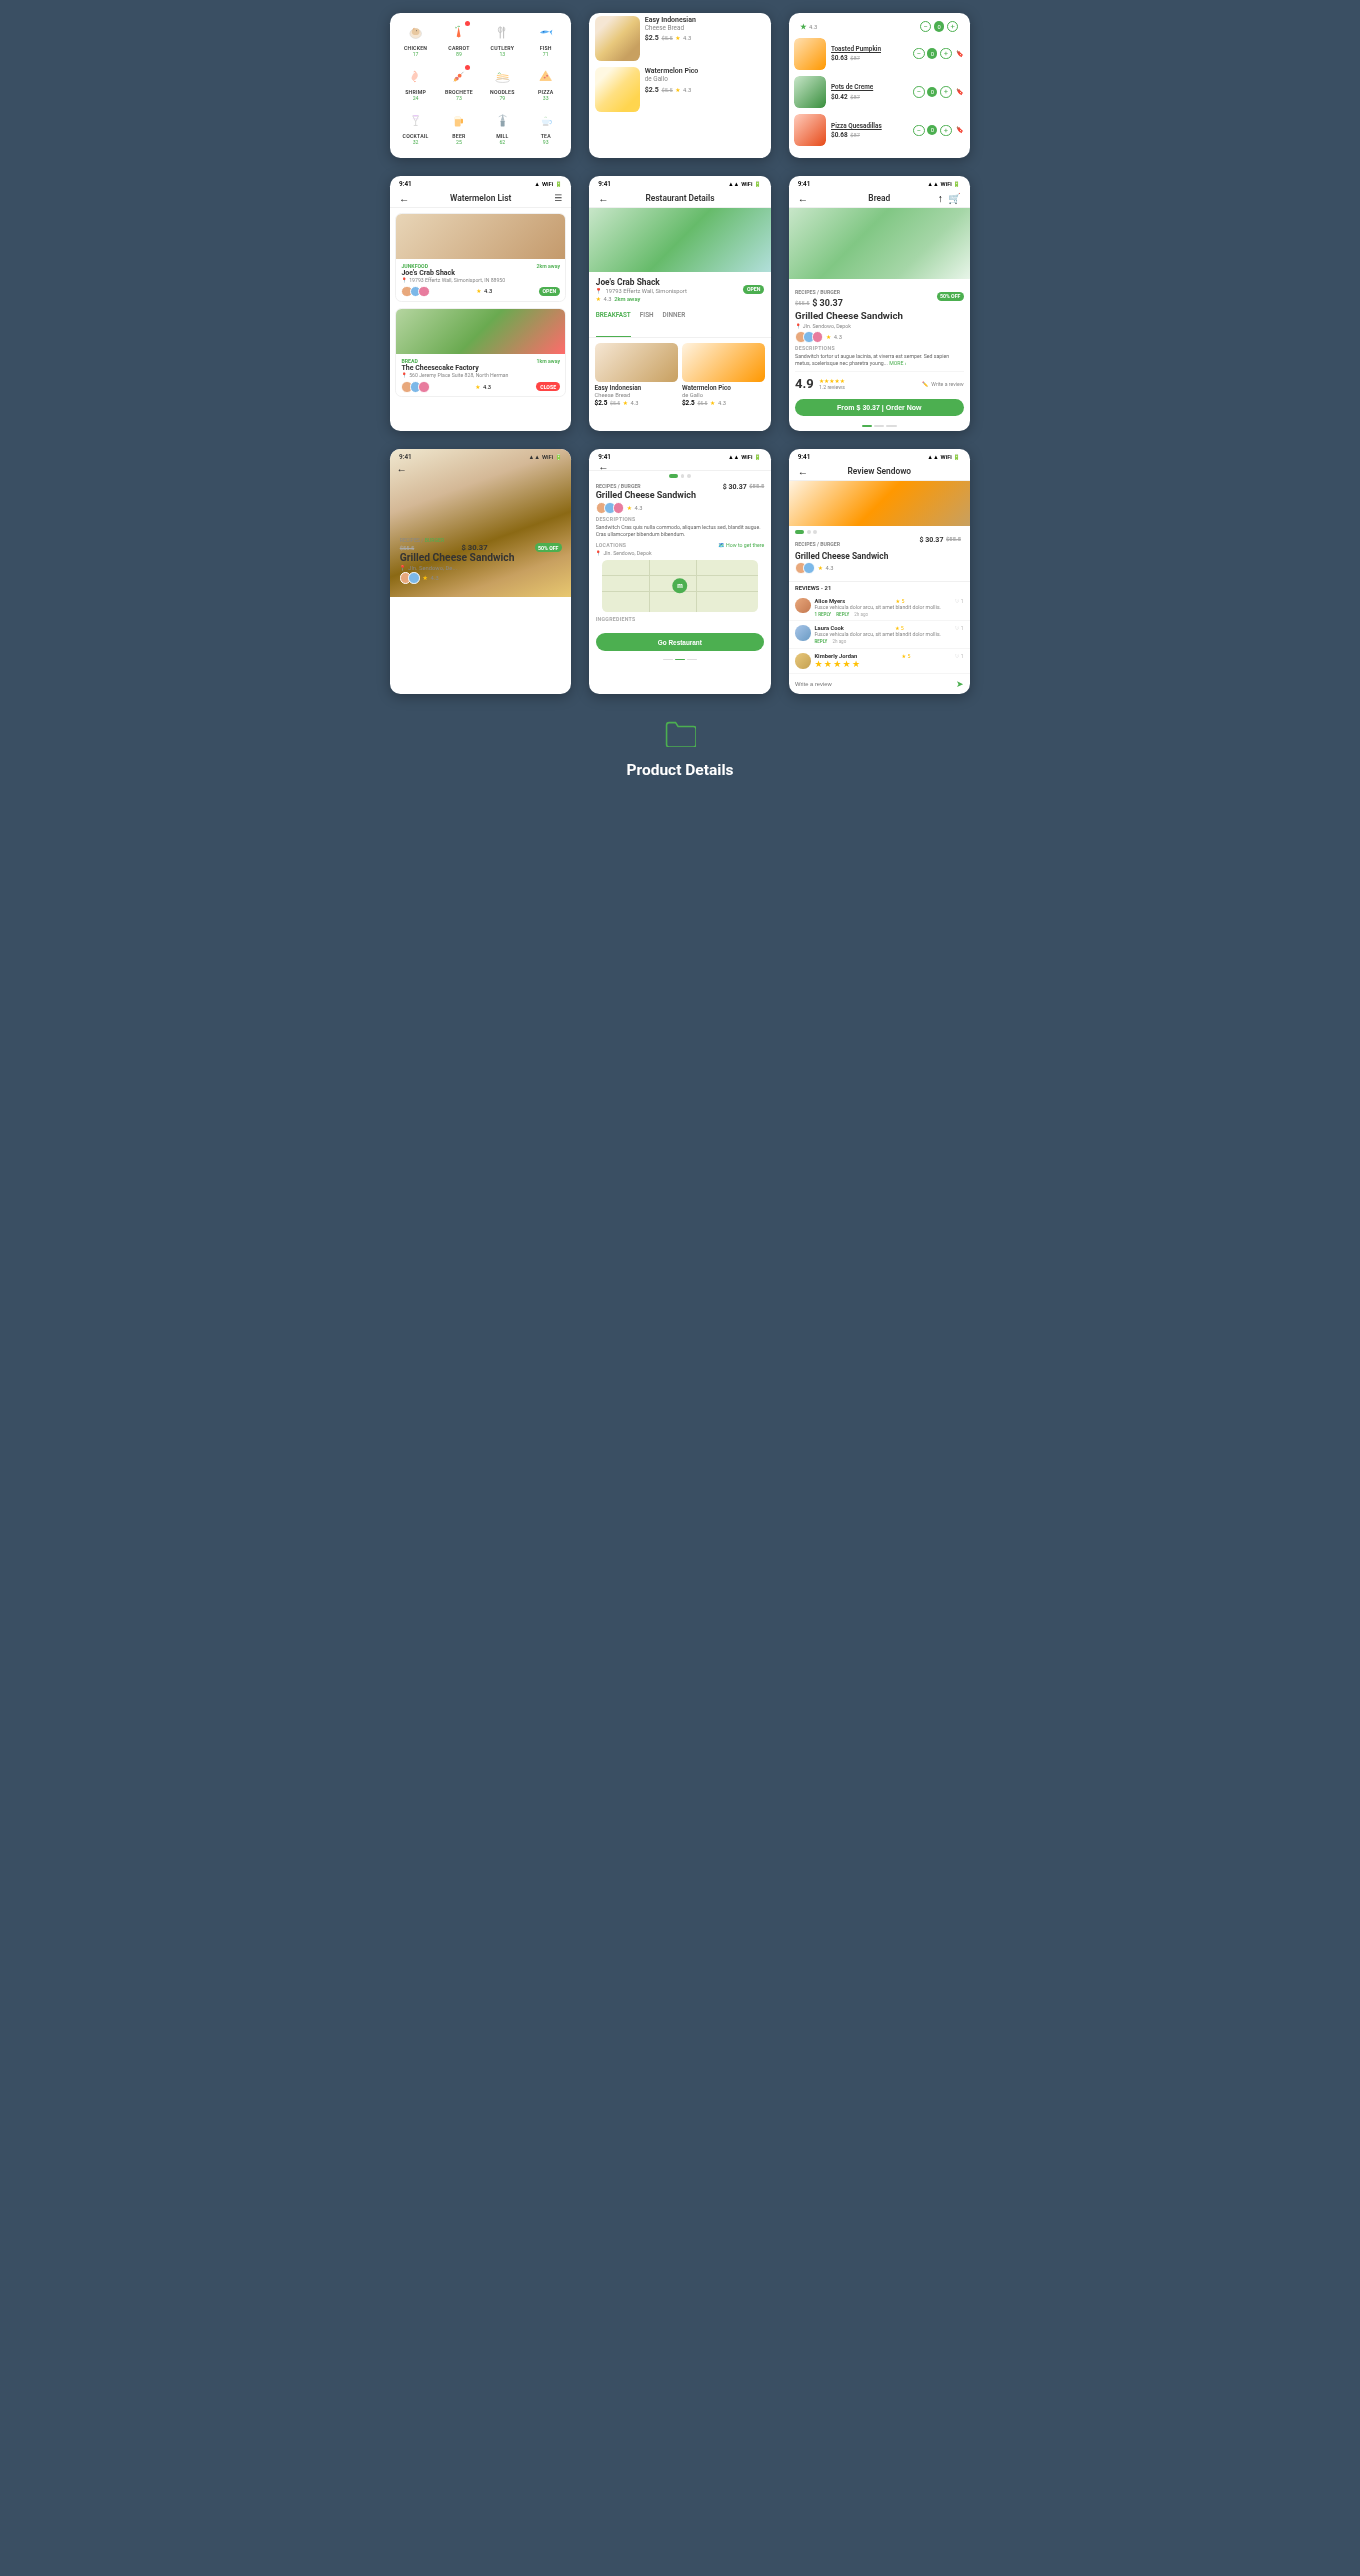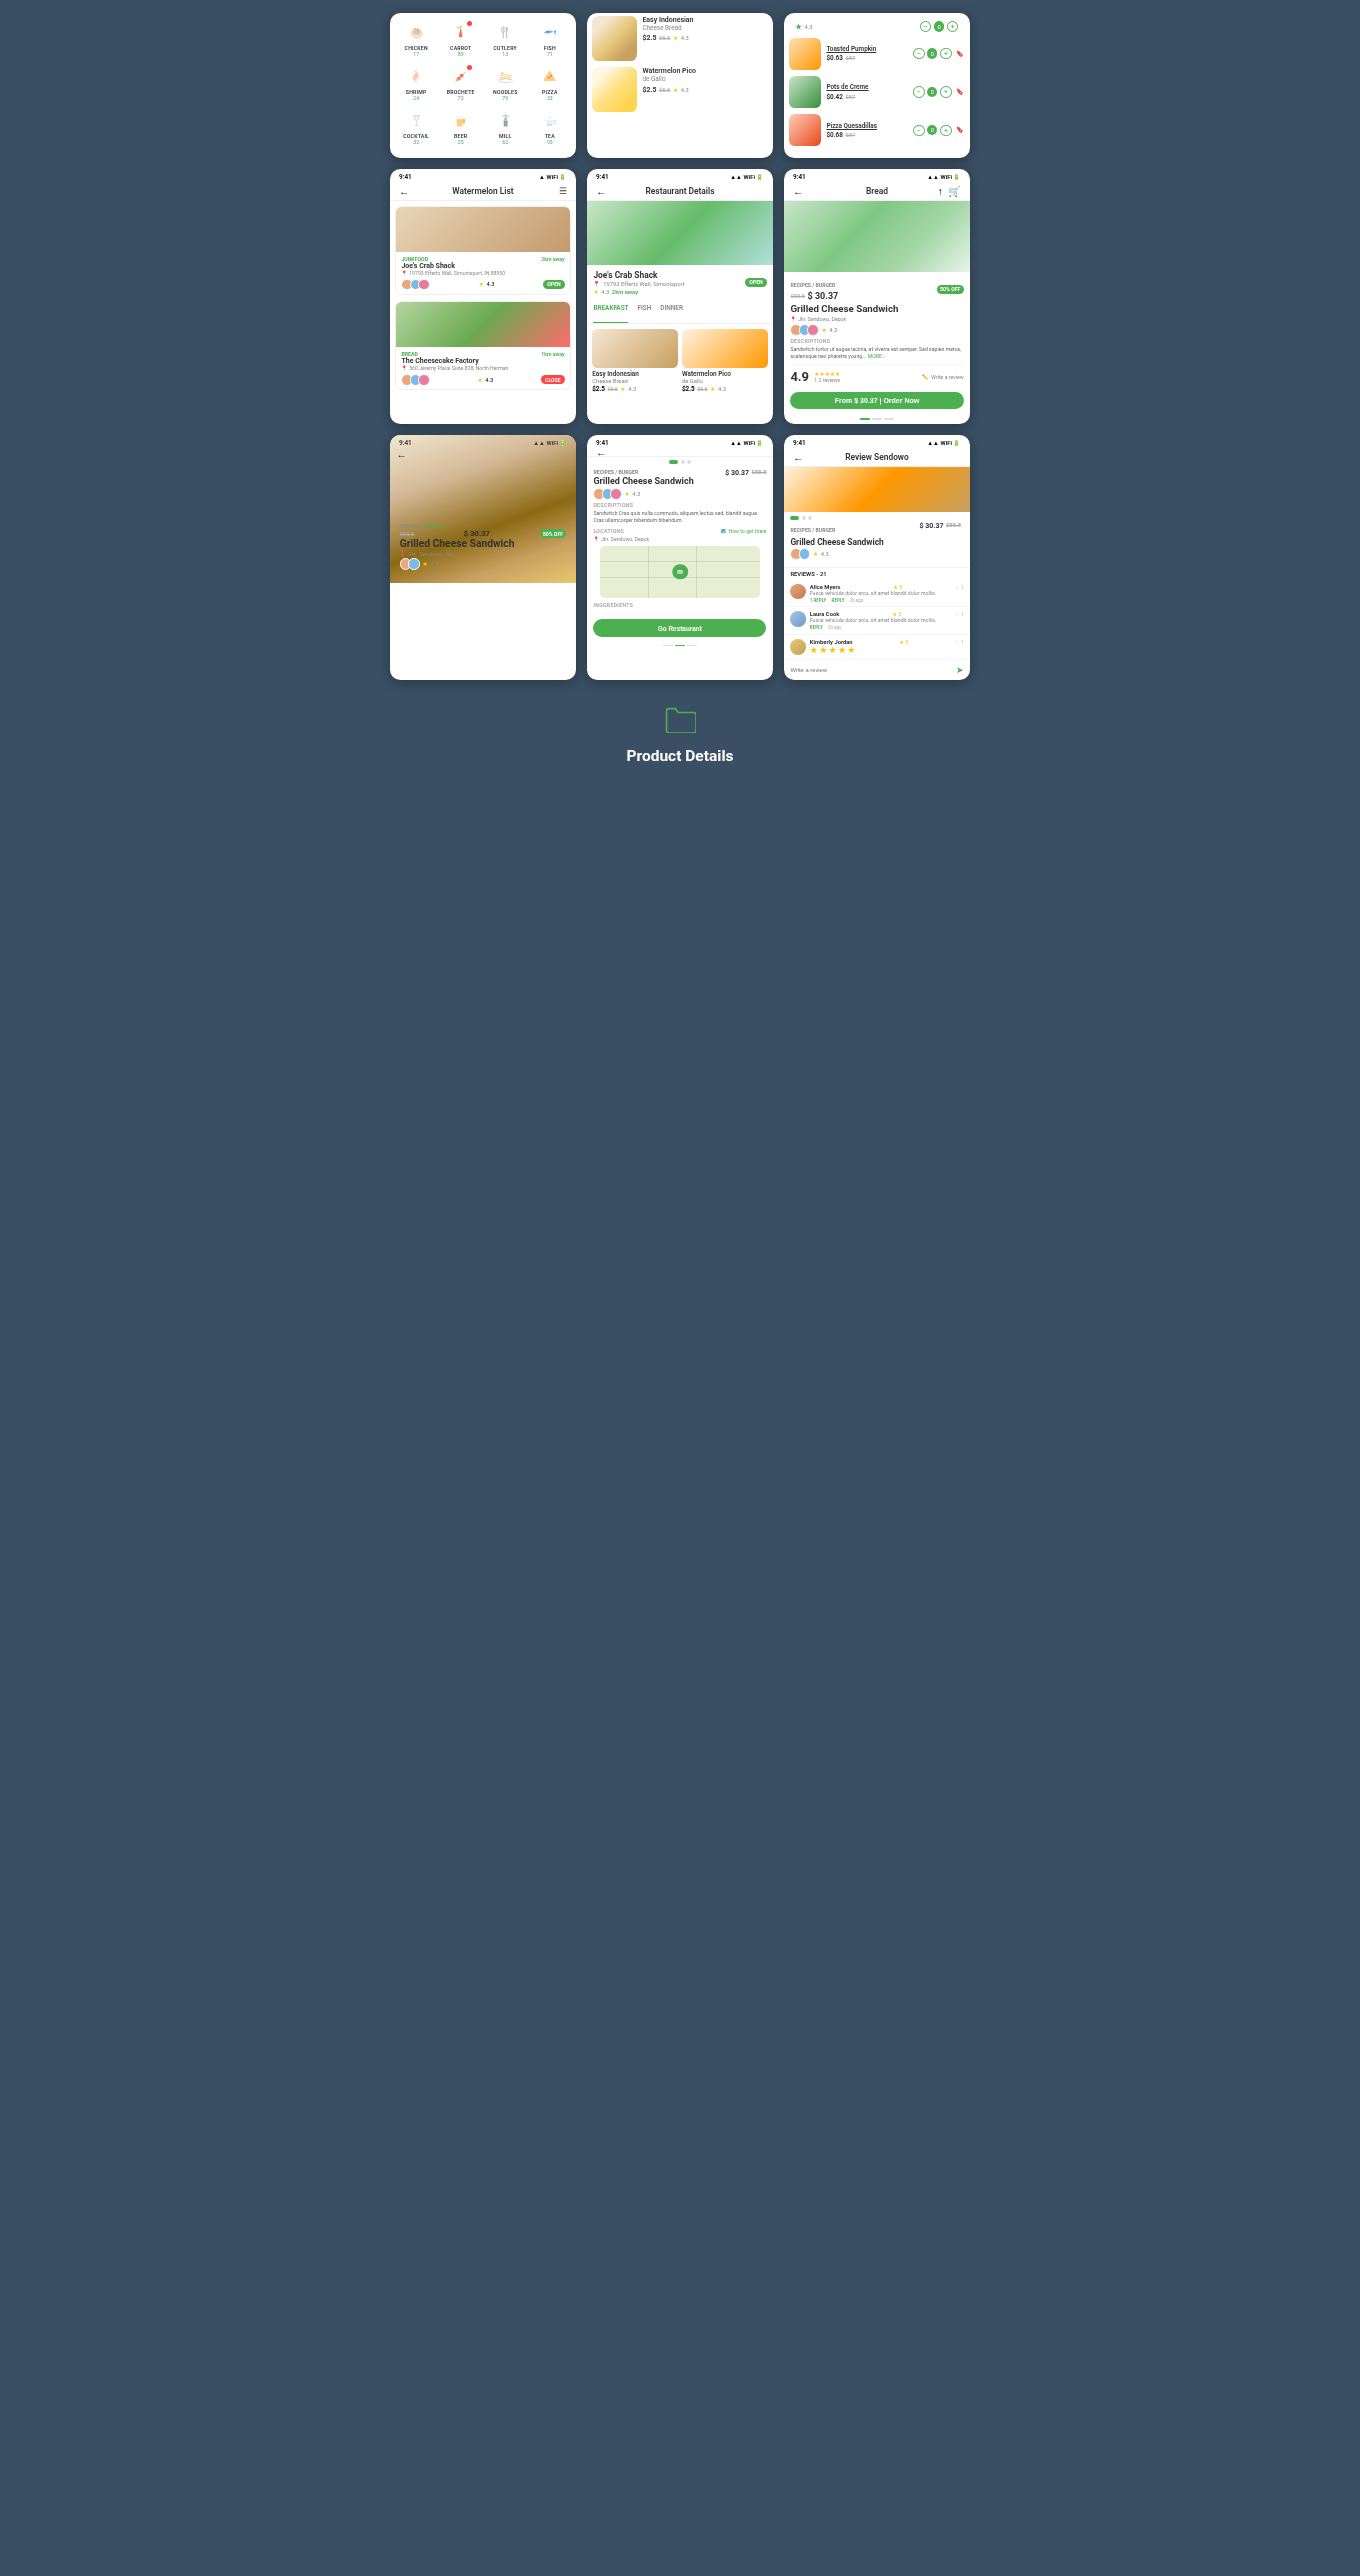--- a/index.html
+++ b/index.html
@@ -6,21 +6,21 @@
     body {
       background-color: #3a4f63;
       font-family: -apple-system, BlinkMacSystemFont, 'Segoe UI', Roboto, sans-serif;
       min-height: 100vh;
       padding: 13px;
     }
 
     .grid {
       display: grid;
       grid-template-columns: 1fr 1fr 1fr;
-      gap: 11px;
+      gap: 18px;
       max-width: 580px;
       margin: 0 auto;
     }
 
     
     .phone {
       background: #fff;
       border-radius: 10.3px;
       overflow: hidden;
       box-shadow: 0 2.6px 13px rgba(0,0,0,0.3);
@@ -264,21 +264,21 @@
     .tabs {
       display: flex;
       gap: 9px;
       padding: 3.9px 6.4px 0;
       border-bottom: 0.6px solid #f0f0f0;
     }
     .tab {
       font-size: 6.4px;
       font-weight: 600;
       color: #888;
-      padding-bottom: 10px;
+      padding-bottom: 17px;
       cursor: pointer;
     }
     .tab.active {
       color: #4caf50;
       border-bottom: 1.3px solid #4caf50;
     }
 
     
     .product-hero {
       width: 100%;

